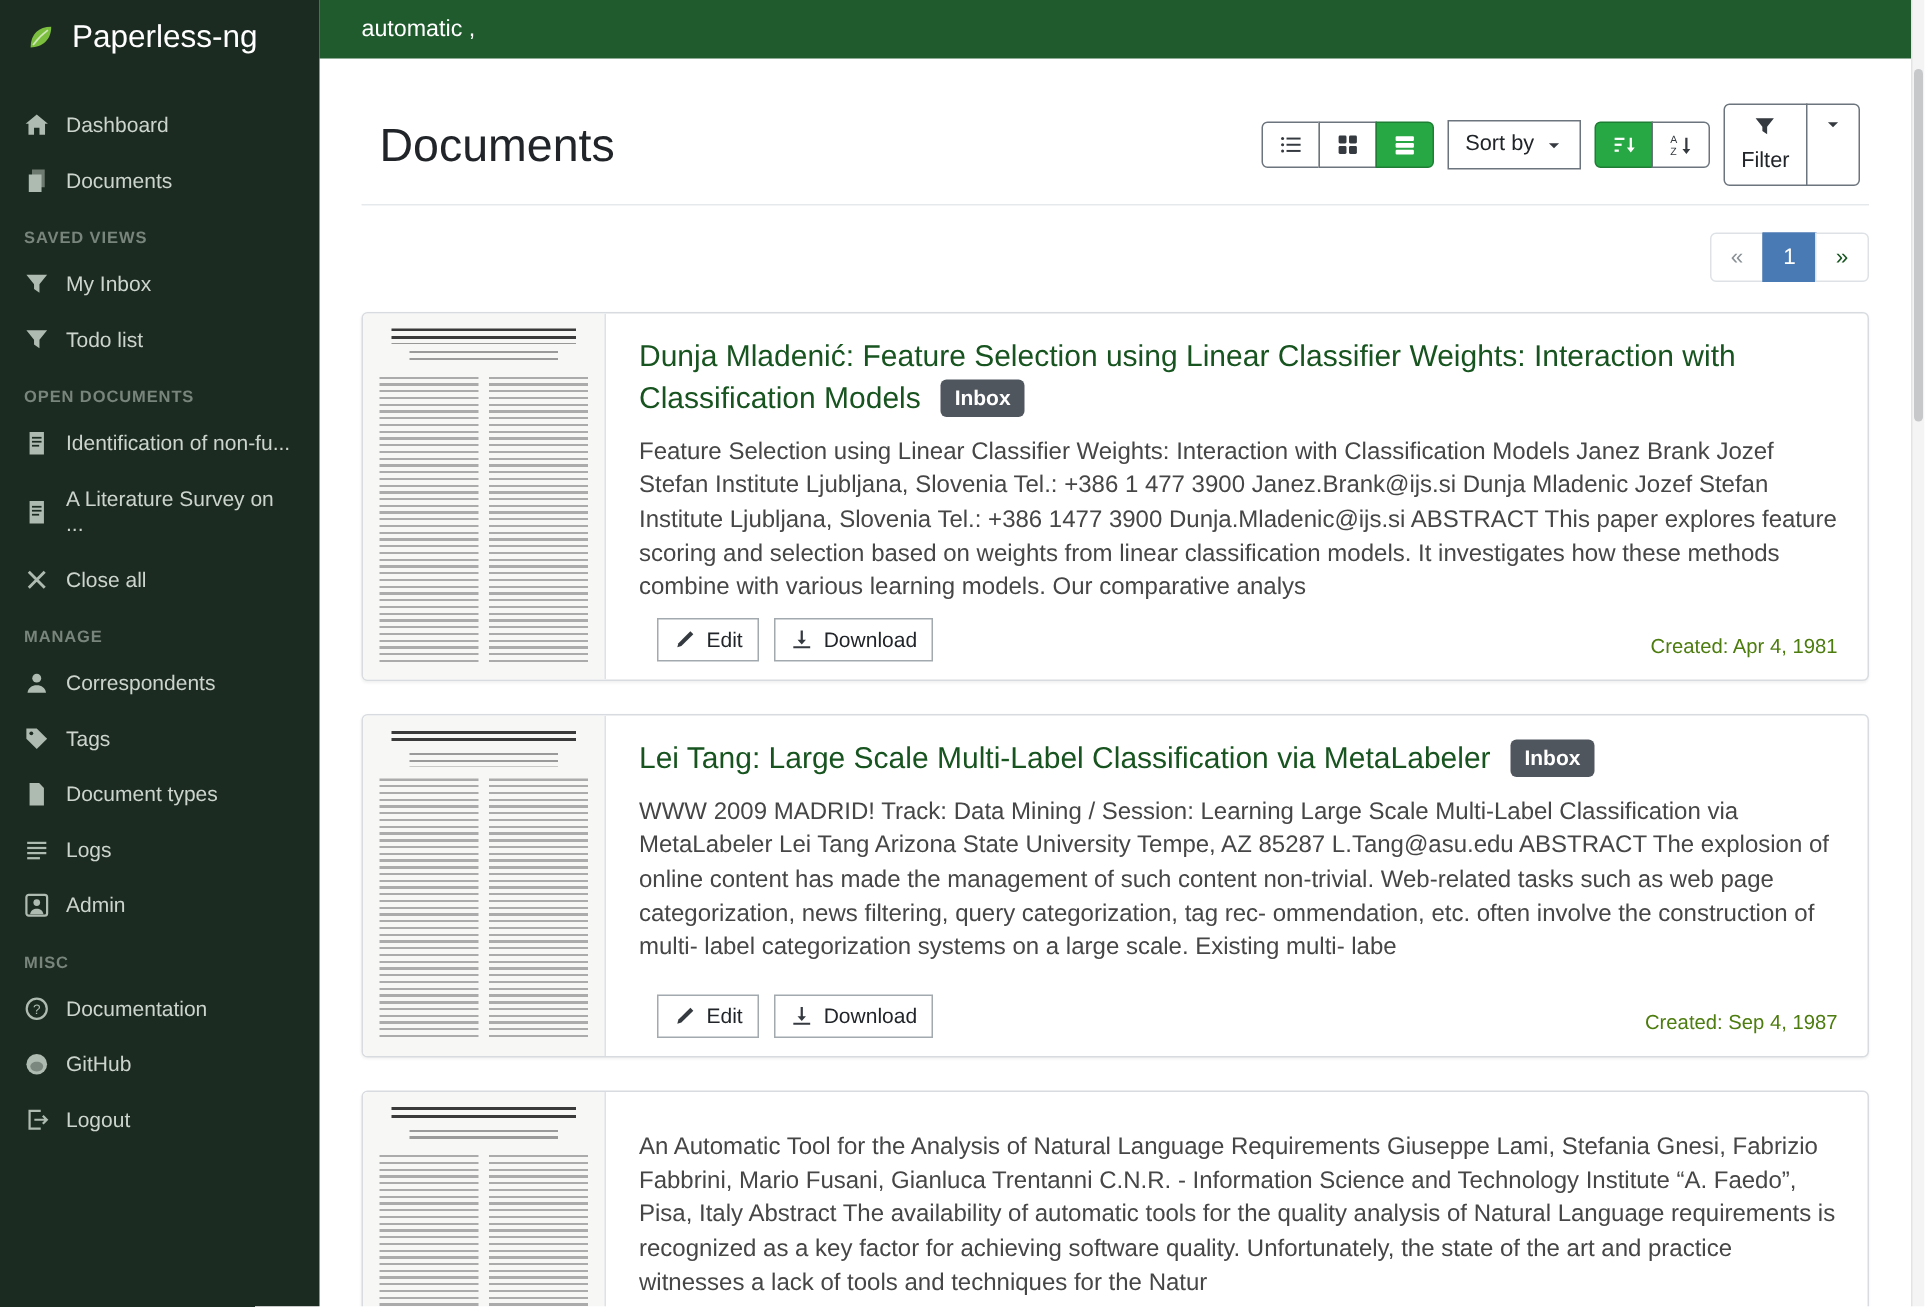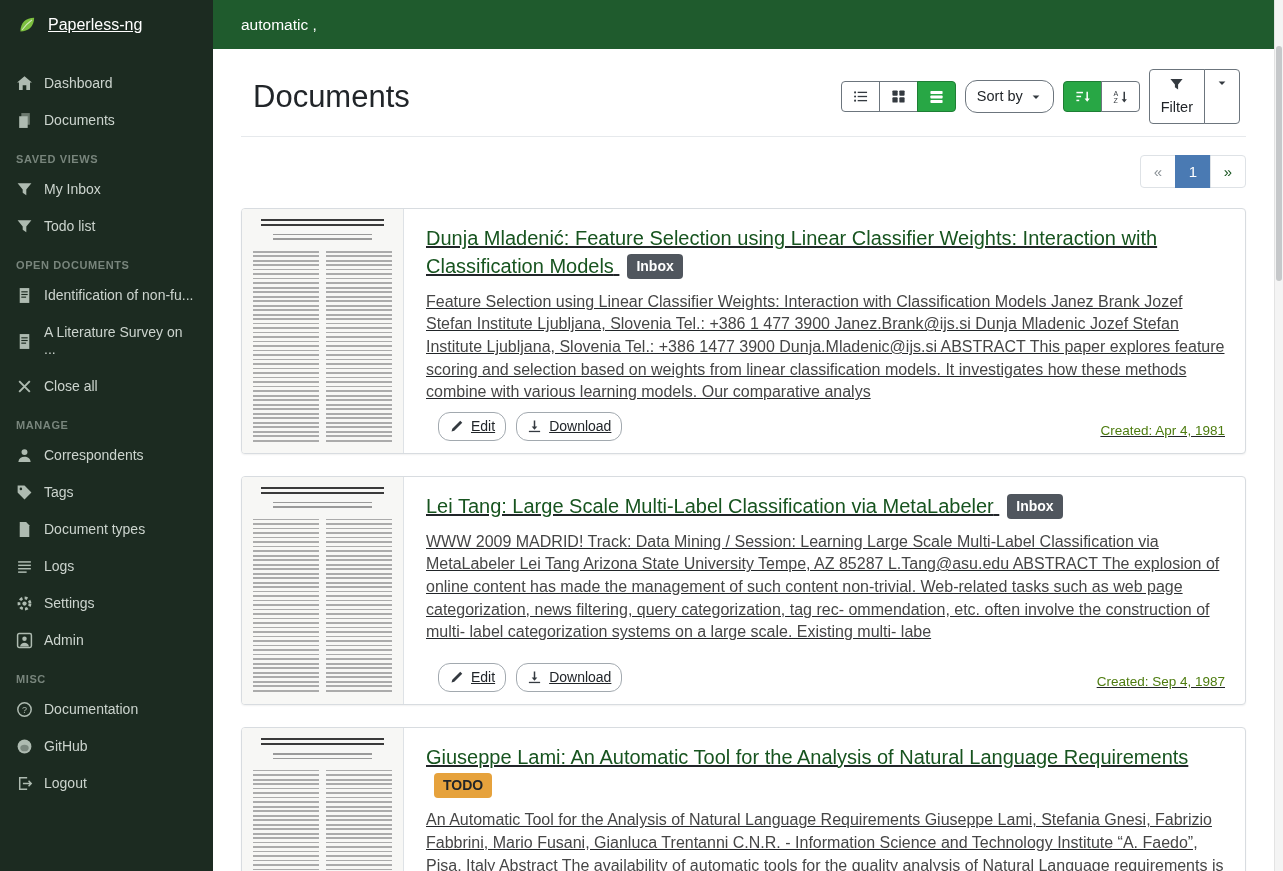--- a/index.html
+++ b/index.html
@@ -1,45 +1,45 @@
 <!DOCTYPE html>
 <html><head>
 <meta charset="utf-8">
 <style>
   * { box-sizing: border-box; margin: 0; padding: 0; }
   html, body { width: 1283px; height: 871px; overflow: hidden; }
   body { font-family: "Liberation Sans", sans-serif; background: #fff; color: #212529; position: relative; }
 
   
   .sidebar { position: absolute; left: 0; top: 0; width: 213px; height: 871px; background: #1c2b21; z-index: 3; }
-  .brand { height: 49px; display: flex; align-items: center; gap: 10px; padding: 0 16px; color: #fff; font-size: 16px; cursor: pointer; text-decoration: underline; }
+  .brand { height: 49px; display: flex; align-items: center; gap: 10px; padding: 0 16px; color: #fff; font-size: 21px; cursor: pointer; }
   .brand-logo { width: 22px; height: 22px; display: inline-flex; }
   .brand-logo svg { width: 100%; height: 100%; }
   .nav { padding-top: 16px; }
   .nav-item { display: flex; align-items: center; gap: 11px; padding: 10px 16px; color: #ccd4ce; font-size: 14px; line-height: 17px; text-decoration: none; cursor: pointer; }
   .section-title { margin-top: 14px; padding: 0 16px 6px; font-size: 11px; font-weight: 700; letter-spacing: .6px; color: #78857c; }
   .si { width: 17px; height: 17px; flex: none; display: inline-flex; color: #aebbb1; }
   .si svg { width: 100%; height: 100%; }
 
   
-  .topbar { position: absolute; left: 213px; top: 0; right: 9px; height: 49px; background: #1f5b2d; z-index: 2; display: flex; }
+  .topbar { position: absolute; left: 213px; top: 0; right: 9px; height: 39px; background: #1f5b2d; z-index: 2; display: flex; }
   .search { width: 100%; height: 100%; background: transparent; border: none; outline: none; color: #fff; font-size: 15.5px; padding: 0 20px 0 28px; font-family: "Liberation Sans", sans-serif; }
 
   
   .scrollbar { position: absolute; right: 0; top: 0; width: 9px; height: 100%; background: #f4f4f4; border-left: 1px solid #e3e3e3; z-index: 4; }
   .scroll-thumb { position: absolute; top: 46px; left: 1px; width: 6px; height: 235px; background: #c6c8ca; border-radius: 3px; }
 
   
   .main { position: absolute; left: 213px; top: 49px; right: 9px; bottom: 0; overflow: hidden; padding: 18px 28px 0; background: #fff; }
 
   .page-header { display: flex; justify-content: space-between; align-items: center; padding: 2px 6px 12px 12px; border-bottom: 1px solid #e6e9ec; }
   .page-title { font-size: 31px; font-weight: 400; color: #212529; }
   .controls { display: flex; align-items: center; gap: 9px; }
 
-  .btn { display: inline-flex; align-items: center; gap: 7px; background: #fff; border: 1px solid #6c757d; color: #212529; font-size: 14.5px; font-family: "Liberation Sans", sans-serif; padding: 7px 11px; border-radius: 12px; cursor: pointer; line-height: 1.2; }
+  .btn { display: inline-flex; align-items: center; gap: 7px; background: #fff; border: 1px solid #6c757d; color: #212529; font-size: 14.5px; font-family: "Liberation Sans", sans-serif; padding: 7px 11px; border-radius: 0; cursor: pointer; line-height: 1.2; }
   .btn .bi { width: 15px; height: 15px; display: inline-flex; color: #343a40; }
   .btn .bi svg { width: 100%; height: 100%; }
   .btn.active { background: #28a745; border-color: #1e7e34; color: #fff; }
   .btn.active .bi { color: #fff; }
   .btn-group { display: inline-flex; }
   .btn-group .btn { border-radius: 0; margin-left: -1px; flex-direction: column; }
   .btn-group .btn:first-child { border-radius: 4px 0 0 4px; margin-left: 0; }
   .btn-group .btn:last-child { border-radius: 0 4px 4px 0; }
   .caret { width: 12px; height: 12px; display: inline-flex; color: #343a40; }
   .caret svg { width: 100%; height: 100%; }
@@ -56,21 +56,21 @@
 
   
   .cards { margin-top: 20px; display: flex; flex-direction: column; gap: 22px; }
   .card { display: flex; min-height: 229px; border: 1px solid #d8dce0; border-radius: 4px; background: #fff; box-shadow: 0 1px 2px rgba(0,0,0,.06); overflow: hidden; }
   .thumb { width: 162px; flex: none; border-right: 1px solid #dee2e6; background: #f7f7f5; padding: 8px 9px; display: flex; flex-direction: column; cursor: pointer; }
   .p-title { height: 10px; margin: 2px 10px 5px; background: repeating-linear-gradient(#3a3a3a 0 2px, transparent 2px 5px); }
   .p-sub { height: 9px; margin: 0 22px 8px; background: repeating-linear-gradient(#9a9a9a 0 1.5px, transparent 1.5px 4.5px); }
   .p-cols { flex: 1; display: flex; gap: 7px; margin: 0 2px 2px; }
   .p-col { flex: 1; background: repeating-linear-gradient(#ababab 0 1.5px, transparent 1.5px 4.5px); }
 
-  .card-body { flex: 1; padding: 16px 20px 12px 22px; display: flex; flex-direction: column; text-decoration: underline; }
+  .card-body { flex: 1; padding: 16px 20px 12px 22px; display: flex; flex-direction: column; }
   .card-title { font-size: 20px; font-weight: 400; line-height: 1.38; }
   .doc-link { color: #17541f; text-decoration: none; cursor: pointer; }
   .badge { display: inline-block; padding: 3px 9px; border-radius: 4px; font-size: 14px; font-weight: 700; vertical-align: 2px; margin-left: 8px; cursor: pointer; }
   .excerpt { margin: 10px 0 8px; font-size: 16px; line-height: 1.42; color: #464646; }
   .card-foot { margin-top: auto; display: flex; justify-content: space-between; align-items: flex-end; }
   .foot-actions { display: flex; gap: 10px; margin-left: 12px; }
   .btn-sm { padding: 5px 10px; font-size: 14px; border-color: #a2a9af; }
   .created { font-size: 13.5px; color: #4d7c0f; padding-bottom: 3px; }
 </style>
 </head>
@@ -194,29 +194,20 @@
             <svg viewBox="0 0 16 16">
               <g fill="currentColor">
                 <rect x="2" y="3" width="12" height="1.4"></rect>
                 <rect x="2" y="6.2" width="12" height="1.4"></rect>
                 <rect x="2" y="9.4" width="12" height="1.4"></rect>
                 <rect x="2" y="12.6" width="8" height="1.4"></rect>
               </g>
             </svg>
           </span>
         <span class="nav-label">Logs</span>
-      </a>
-      <a class="nav-item">
-        <span class="si">
-            <svg viewBox="0 0 16 16">
-              <circle cx="8" cy="8" r="5.2" fill="none" stroke="currentColor" stroke-width="2.6" stroke-dasharray="2.7 2.1"></circle>
-              <circle cx="8" cy="8" r="2" fill="currentColor"></circle>
-            </svg>
-          </span>
-        <span class="nav-label">Settings</span>
       </a>
       <a class="nav-item">
         <span class="si">
             <svg viewBox="0 0 16 16">
               <rect x="1.5" y="1.5" width="13" height="13" rx="1.5" fill="none" stroke="currentColor" stroke-width="1.4"></rect>
               <circle cx="8" cy="6.3" r="2.1" fill="currentColor"></circle>
               <path fill="currentColor" d="M3.8 13.6c.4-2.3 2.2-3.4 4.2-3.4s3.8 1.1 4.2 3.4z"></path>
             </svg>
           </span>
         <span class="nav-label">Admin</span>
@@ -448,24 +439,20 @@
       <article class="card" style="min-height:250px;">
         <a class="thumb">
           <div class="p-title"></div>
           <div class="p-sub"></div>
           <div class="p-cols">
             <div class="p-col"></div>
             <div class="p-col"></div>
           </div>
         </a>
         <div class="card-body">
-          <h5 class="card-title">
-            <a class="doc-link">Giuseppe Lami: An Automatic Tool for the Analysis of Natural Language Requirements</a>
-            <span class="badge" style="background-color: rgb(230, 162, 60); color: rgb(33, 37, 41);">TODO</span>
-          </h5>
           <p class="excerpt">An Automatic Tool for the Analysis of Natural Language Requirements Giuseppe Lami, Stefania Gnesi, Fabrizio Fabbrini, Mario Fusani, Gianluca Trentanni C.N.R. - Information Science and Technology Institute “A. Faedo”, Pisa, Italy Abstract The availability of automatic tools for the quality analysis of Natural Language requirements is recognized as a key factor for achieving software quality. Unfortunately, the state of the art and practice witnesses a lack of tools and techniques for the Natur</p>
 
         </div>
       </article>
 
     </section>
   </main>
 
   <div class="scrollbar">
     <div class="scroll-thumb"></div>

